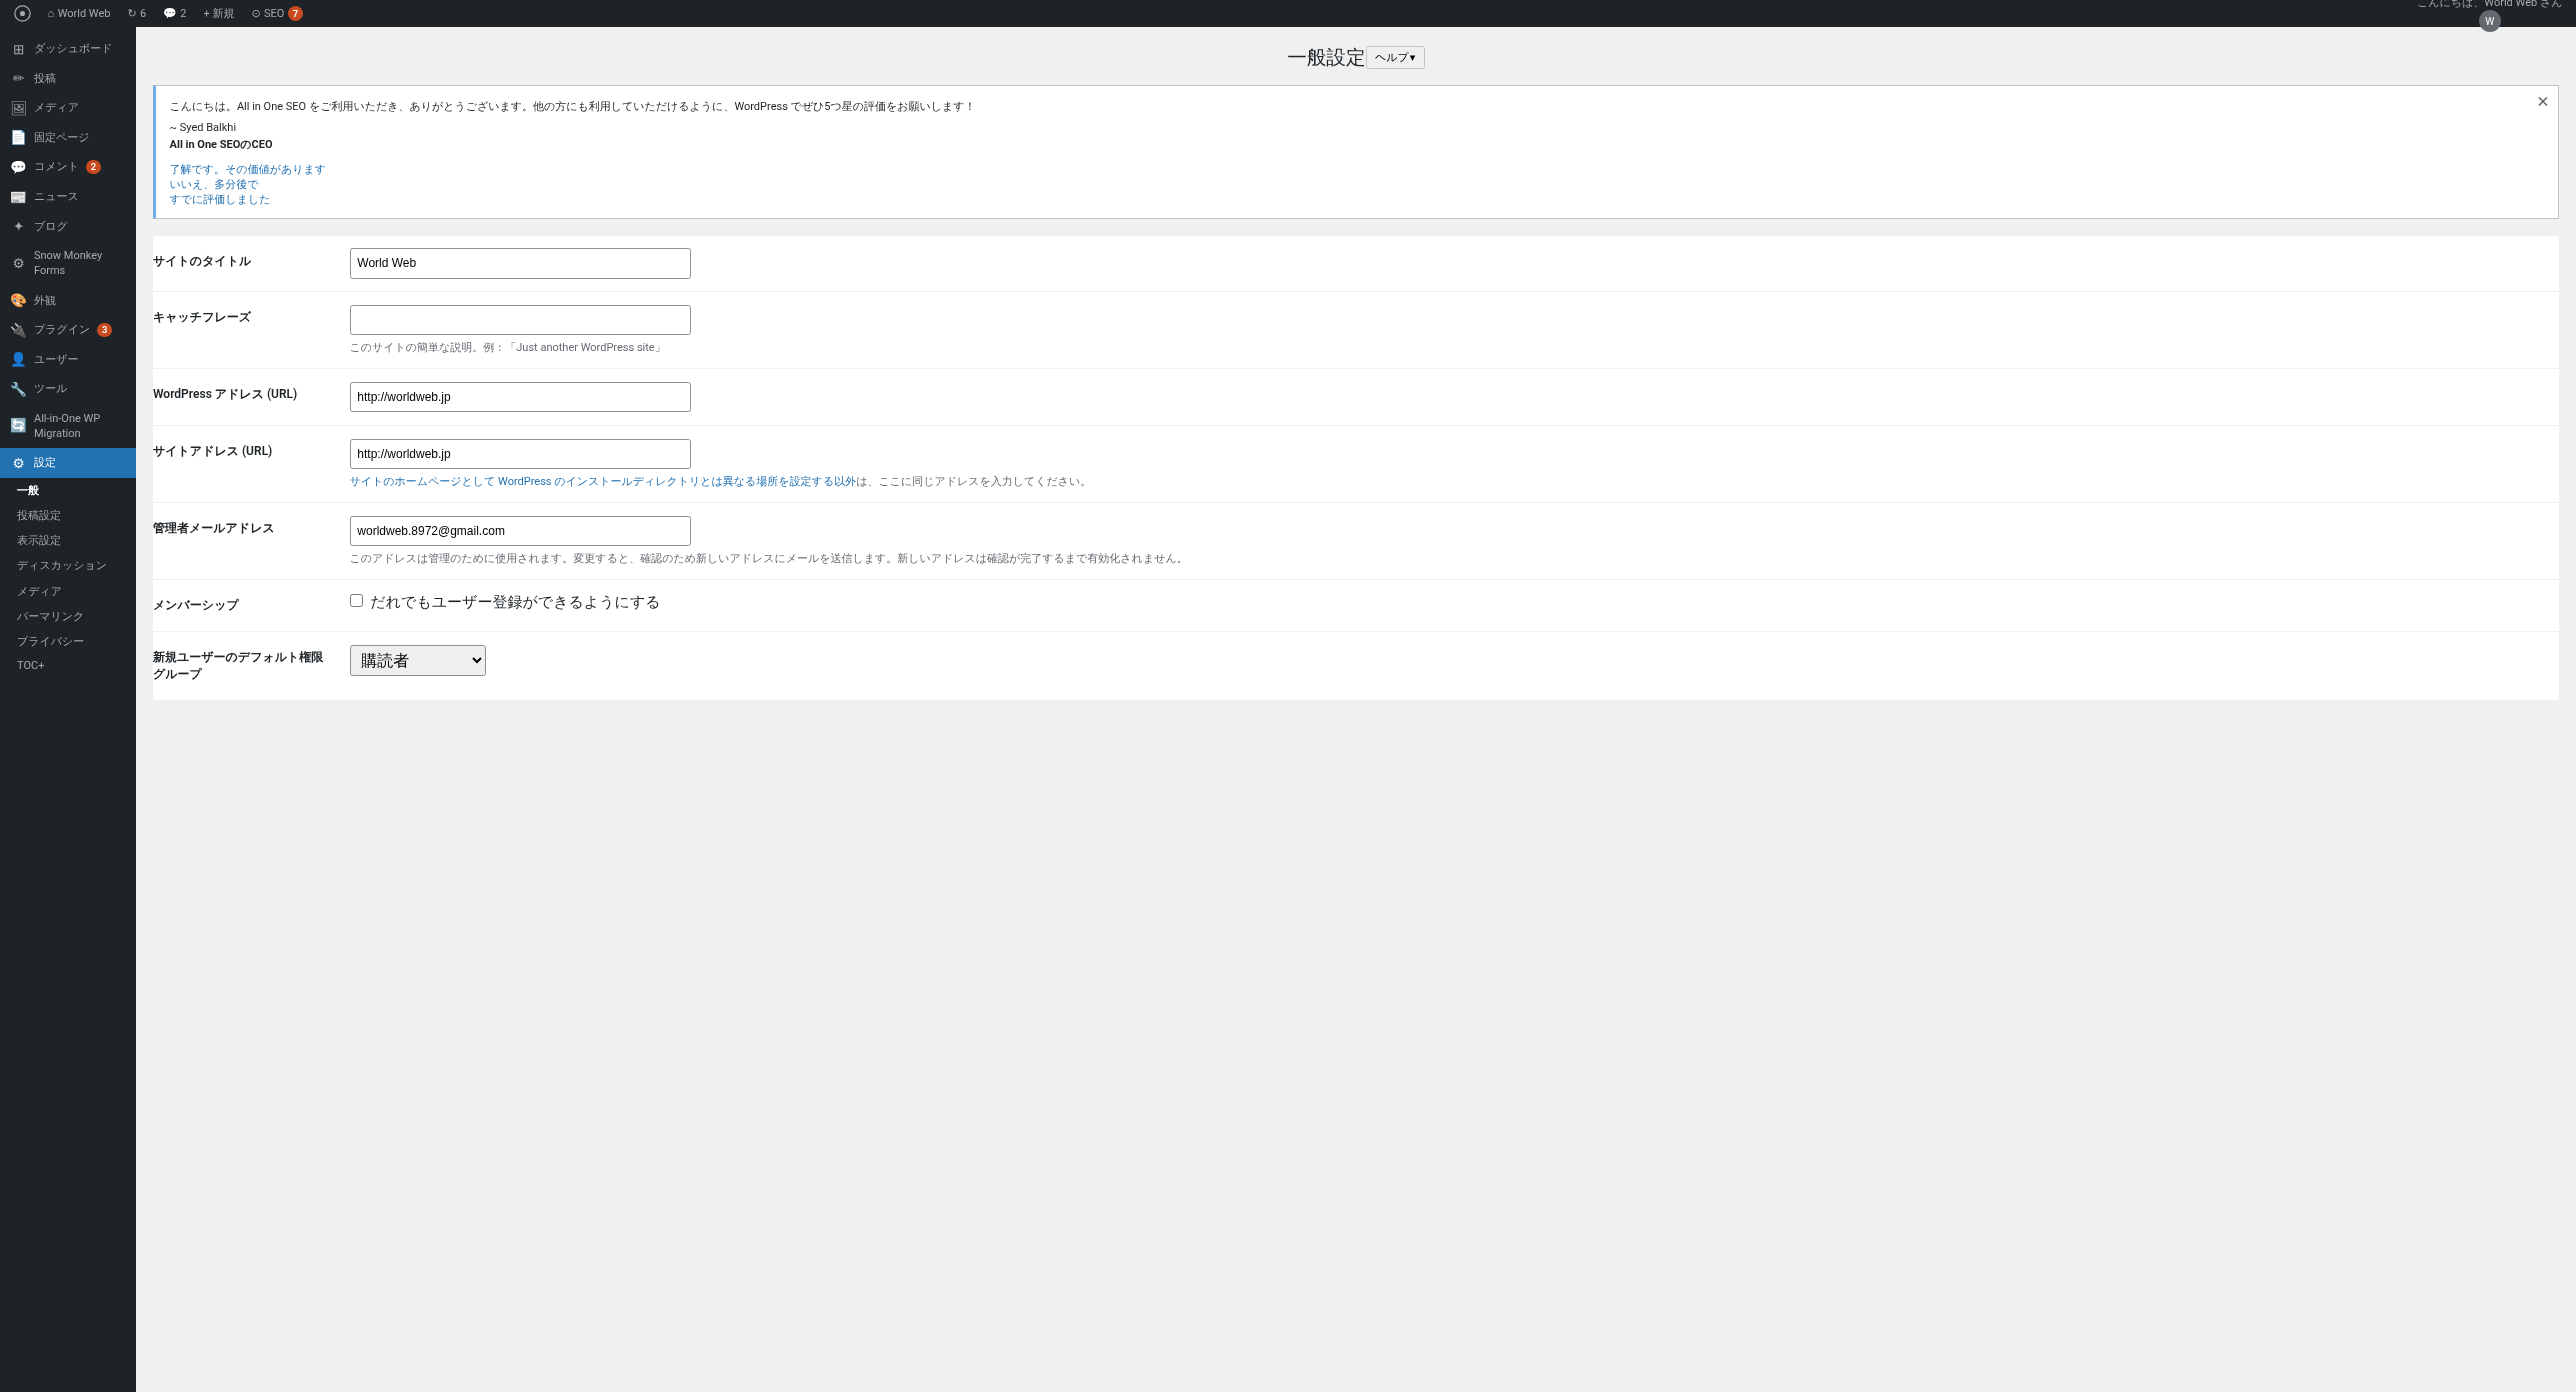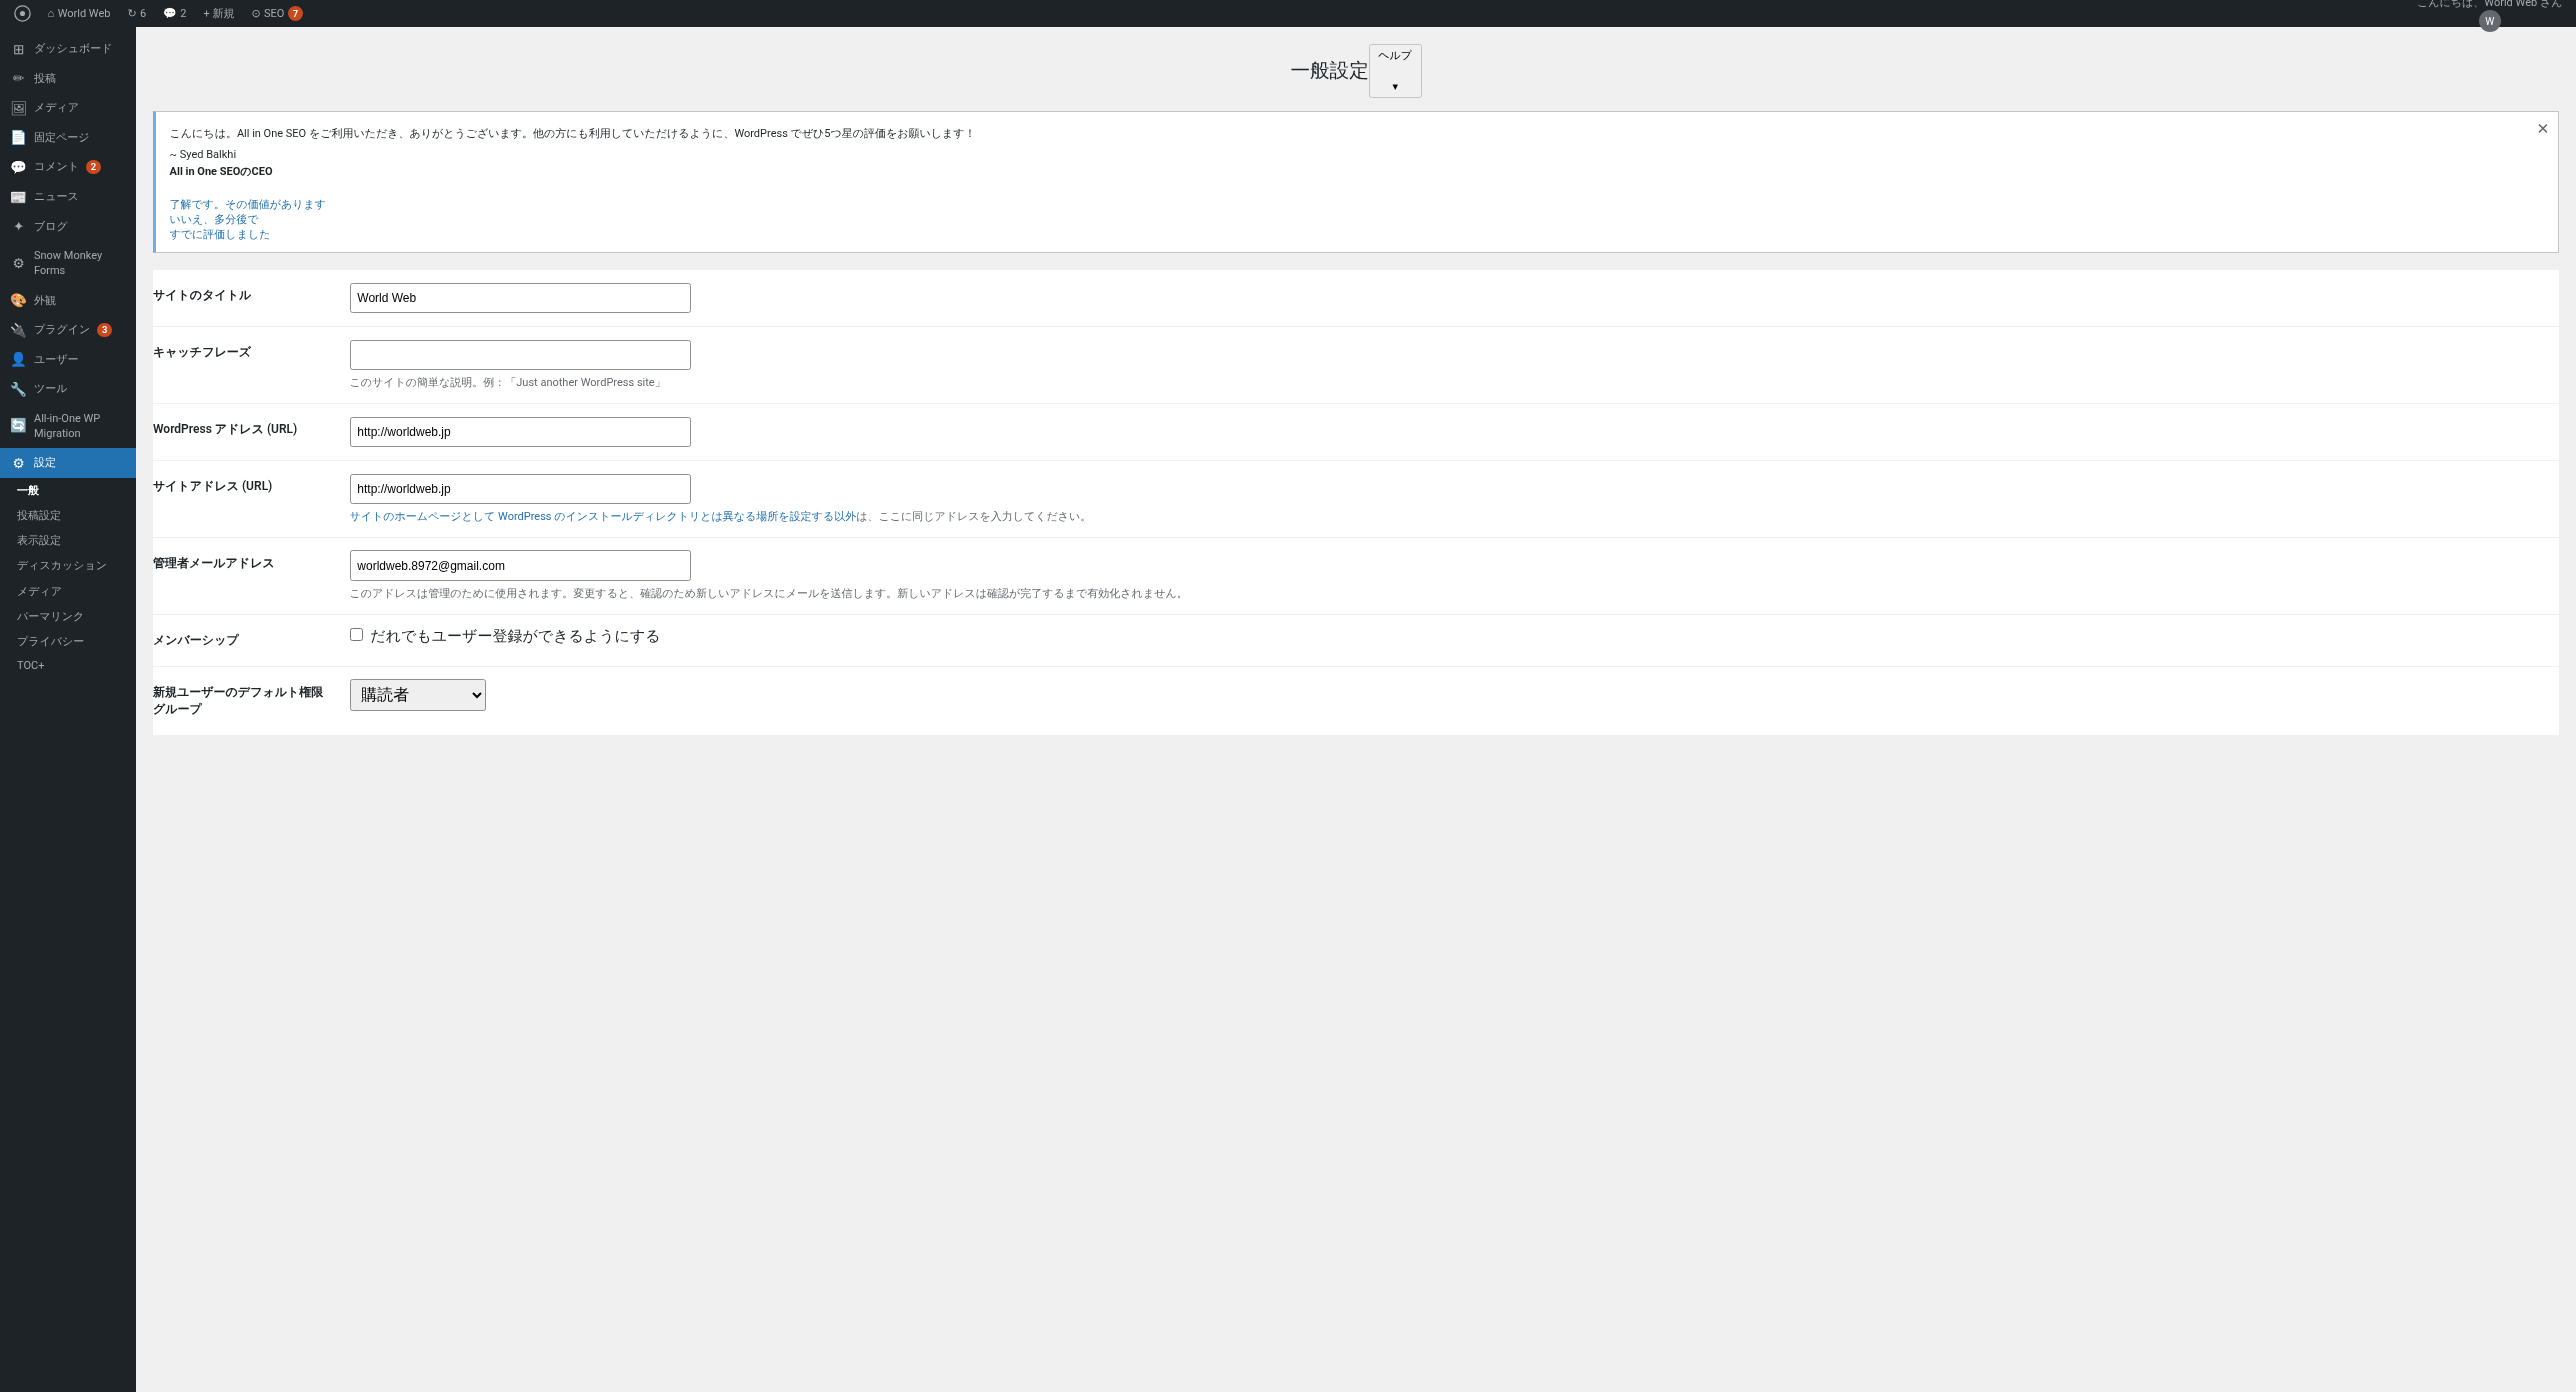--- a/index.html
+++ b/index.html
@@ -124,22 +124,21 @@
     }
     .help-button {
       background: #f0f0f1;
       border: 0.9px solid #c3c4c7;
       border-radius: 2.6px;
       padding: 3.4px 8.5px;
       cursor: pointer;
       font-size: 11px;
       display: flex;
       align-items: center;
-      gap: 17px;
-      flex-direction: column;
+      gap: 1px;
     }
 
     
     .notice {
       background: #fff;
       border: 0.9px solid #c3c4c7;
       border-left: 3.4px solid #72aee6;
       padding: 10.2px 13.6px;
       margin-bottom: 17px;
       position: relative;
@@ -333,21 +332,21 @@
       </button>
     </div>
 
     <div class="notice">
       <button class="notice-close">✕</button>
       <p>こんにちは。All in One SEO をご利用いただき、ありがとうございます。他の方にも利用していただけるように、WordPress でぜひ5つ星の評価をお願いします！</p>
       <div class="signature">
         <p>~ Syed Balkhi</p>
         <p><strong>All in One SEOのCEO</strong></p>
       </div>
-      <div style="margin-top: 18px;">
+      <div style="margin-top: 10px;">
         <a href="#" class="wp-admin-link">了解です。その価値があります</a>
         <a href="#" class="wp-admin-link">いいえ、多分後で</a>
         <a href="#" class="wp-admin-link">すでに評価しました</a>
       </div>
     </div>
 
     <form>
       <table class="form-table">
         <tbody>
 

